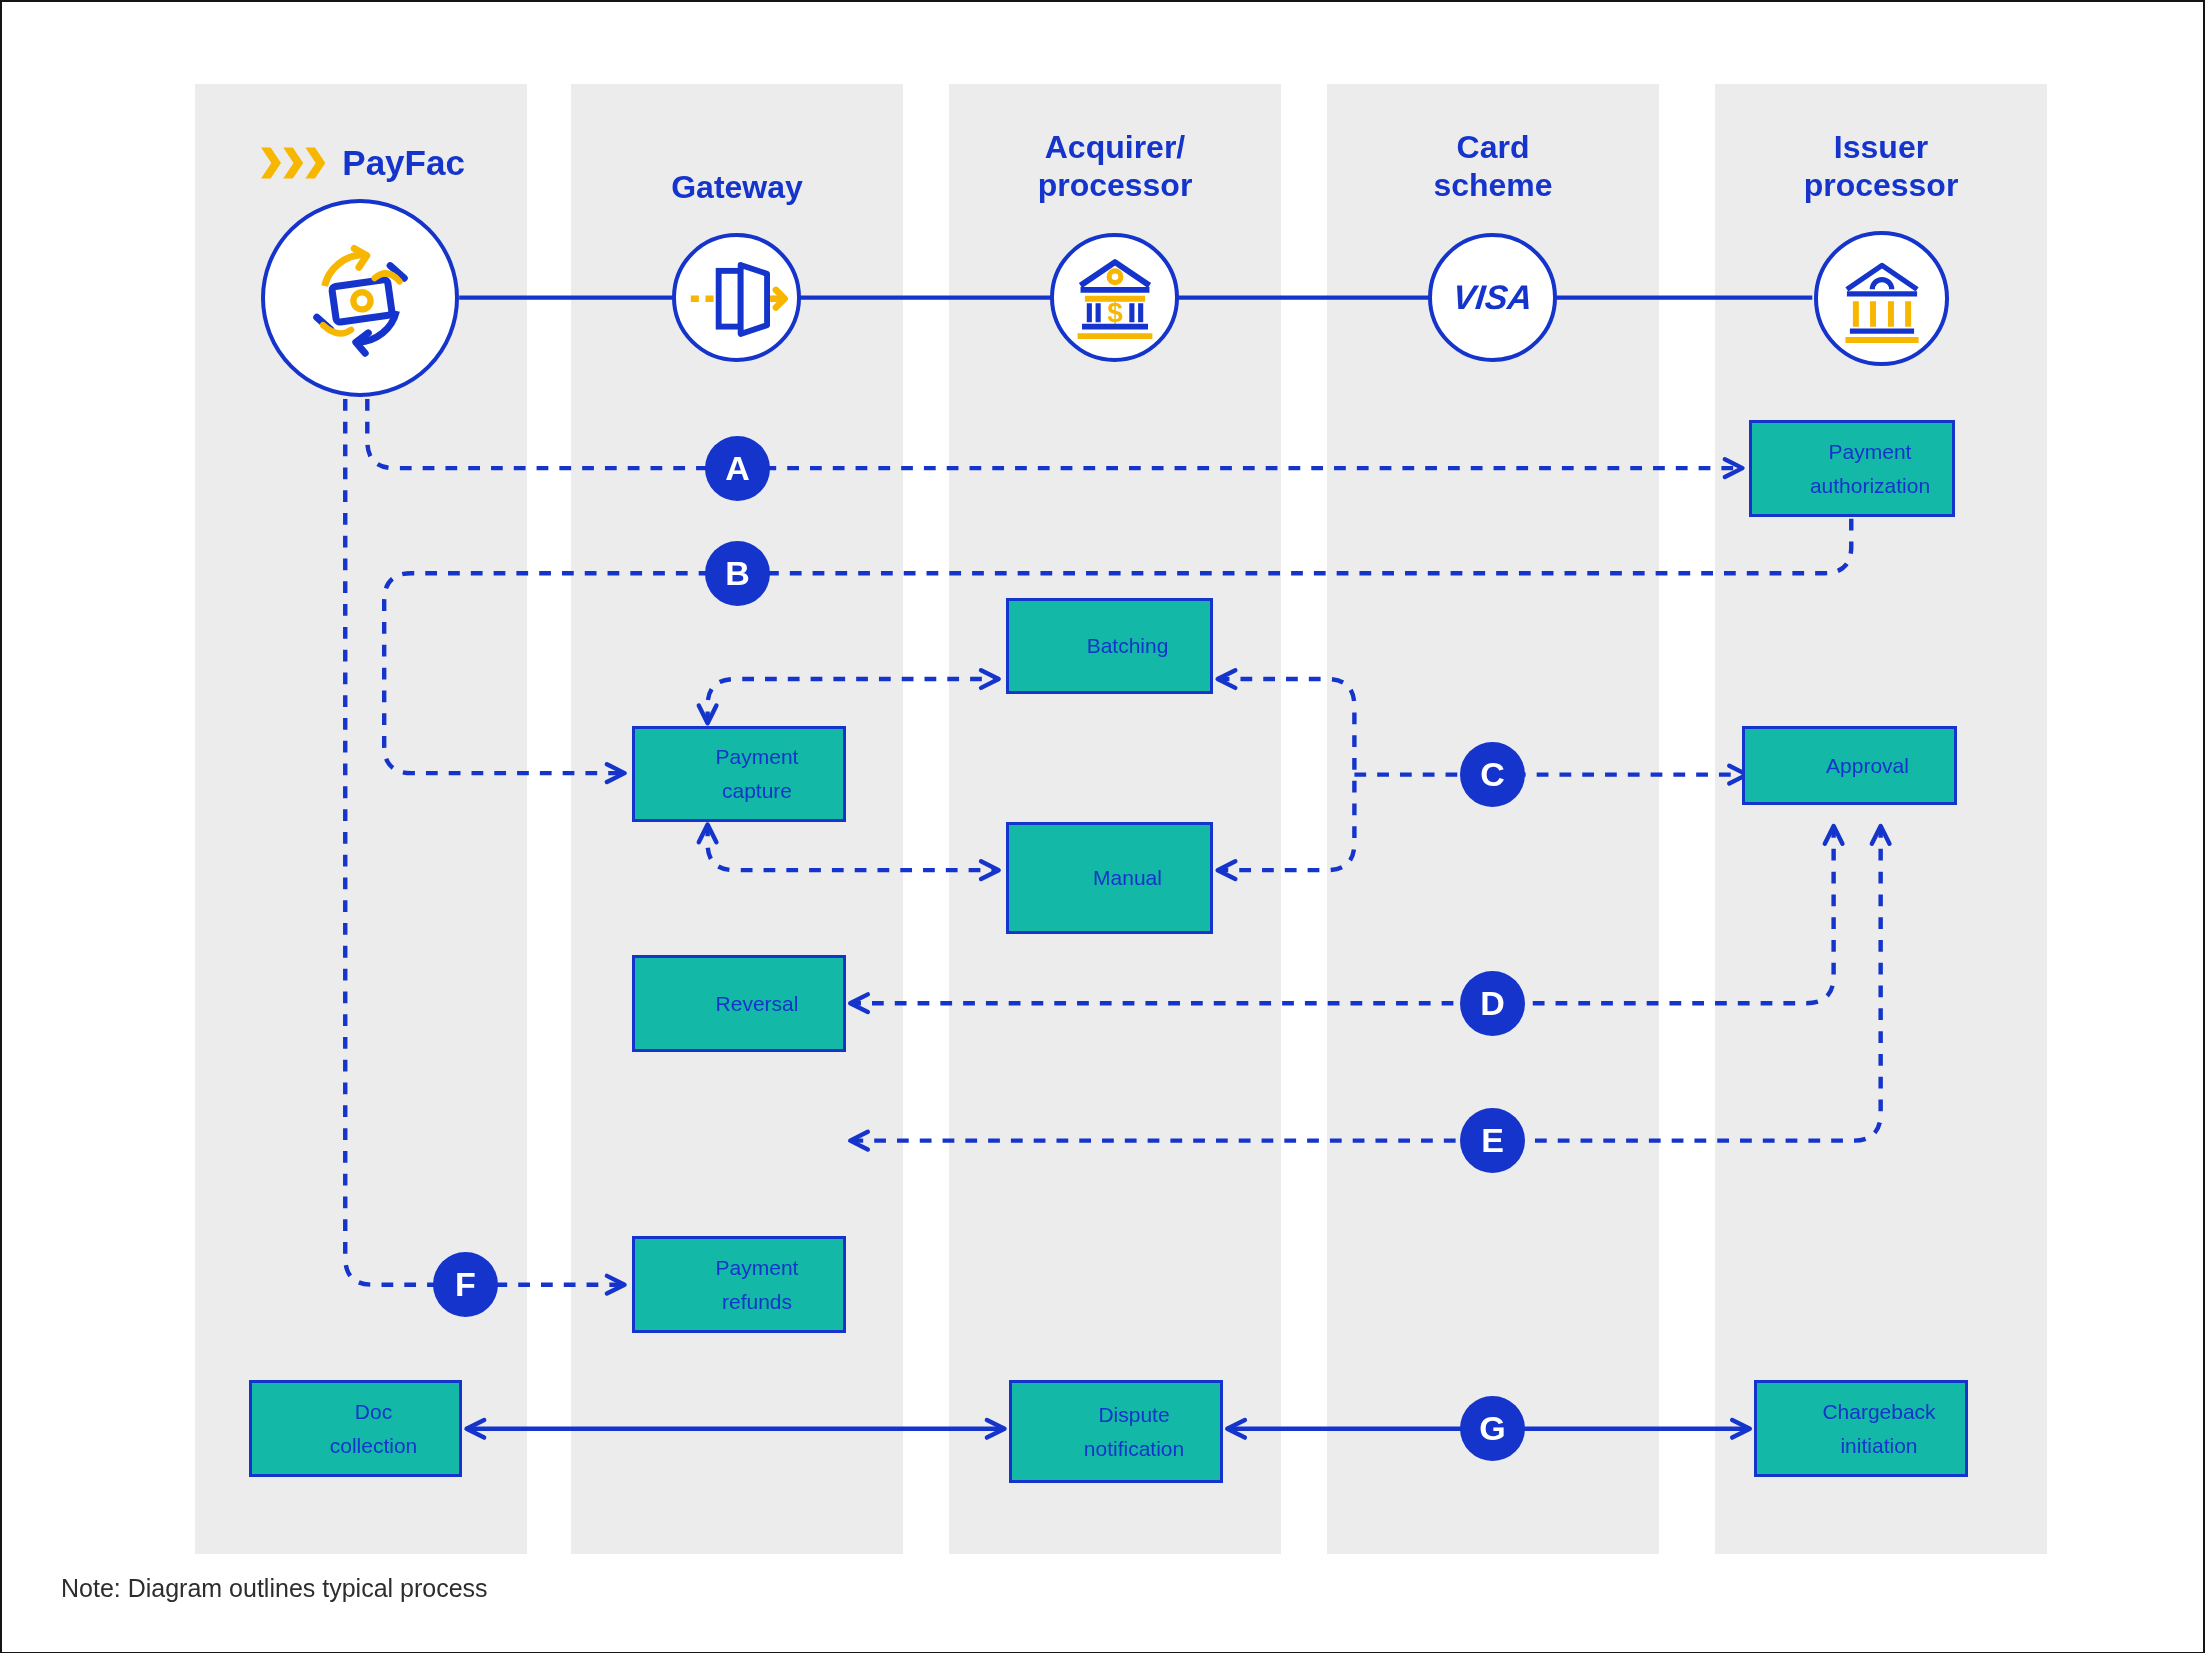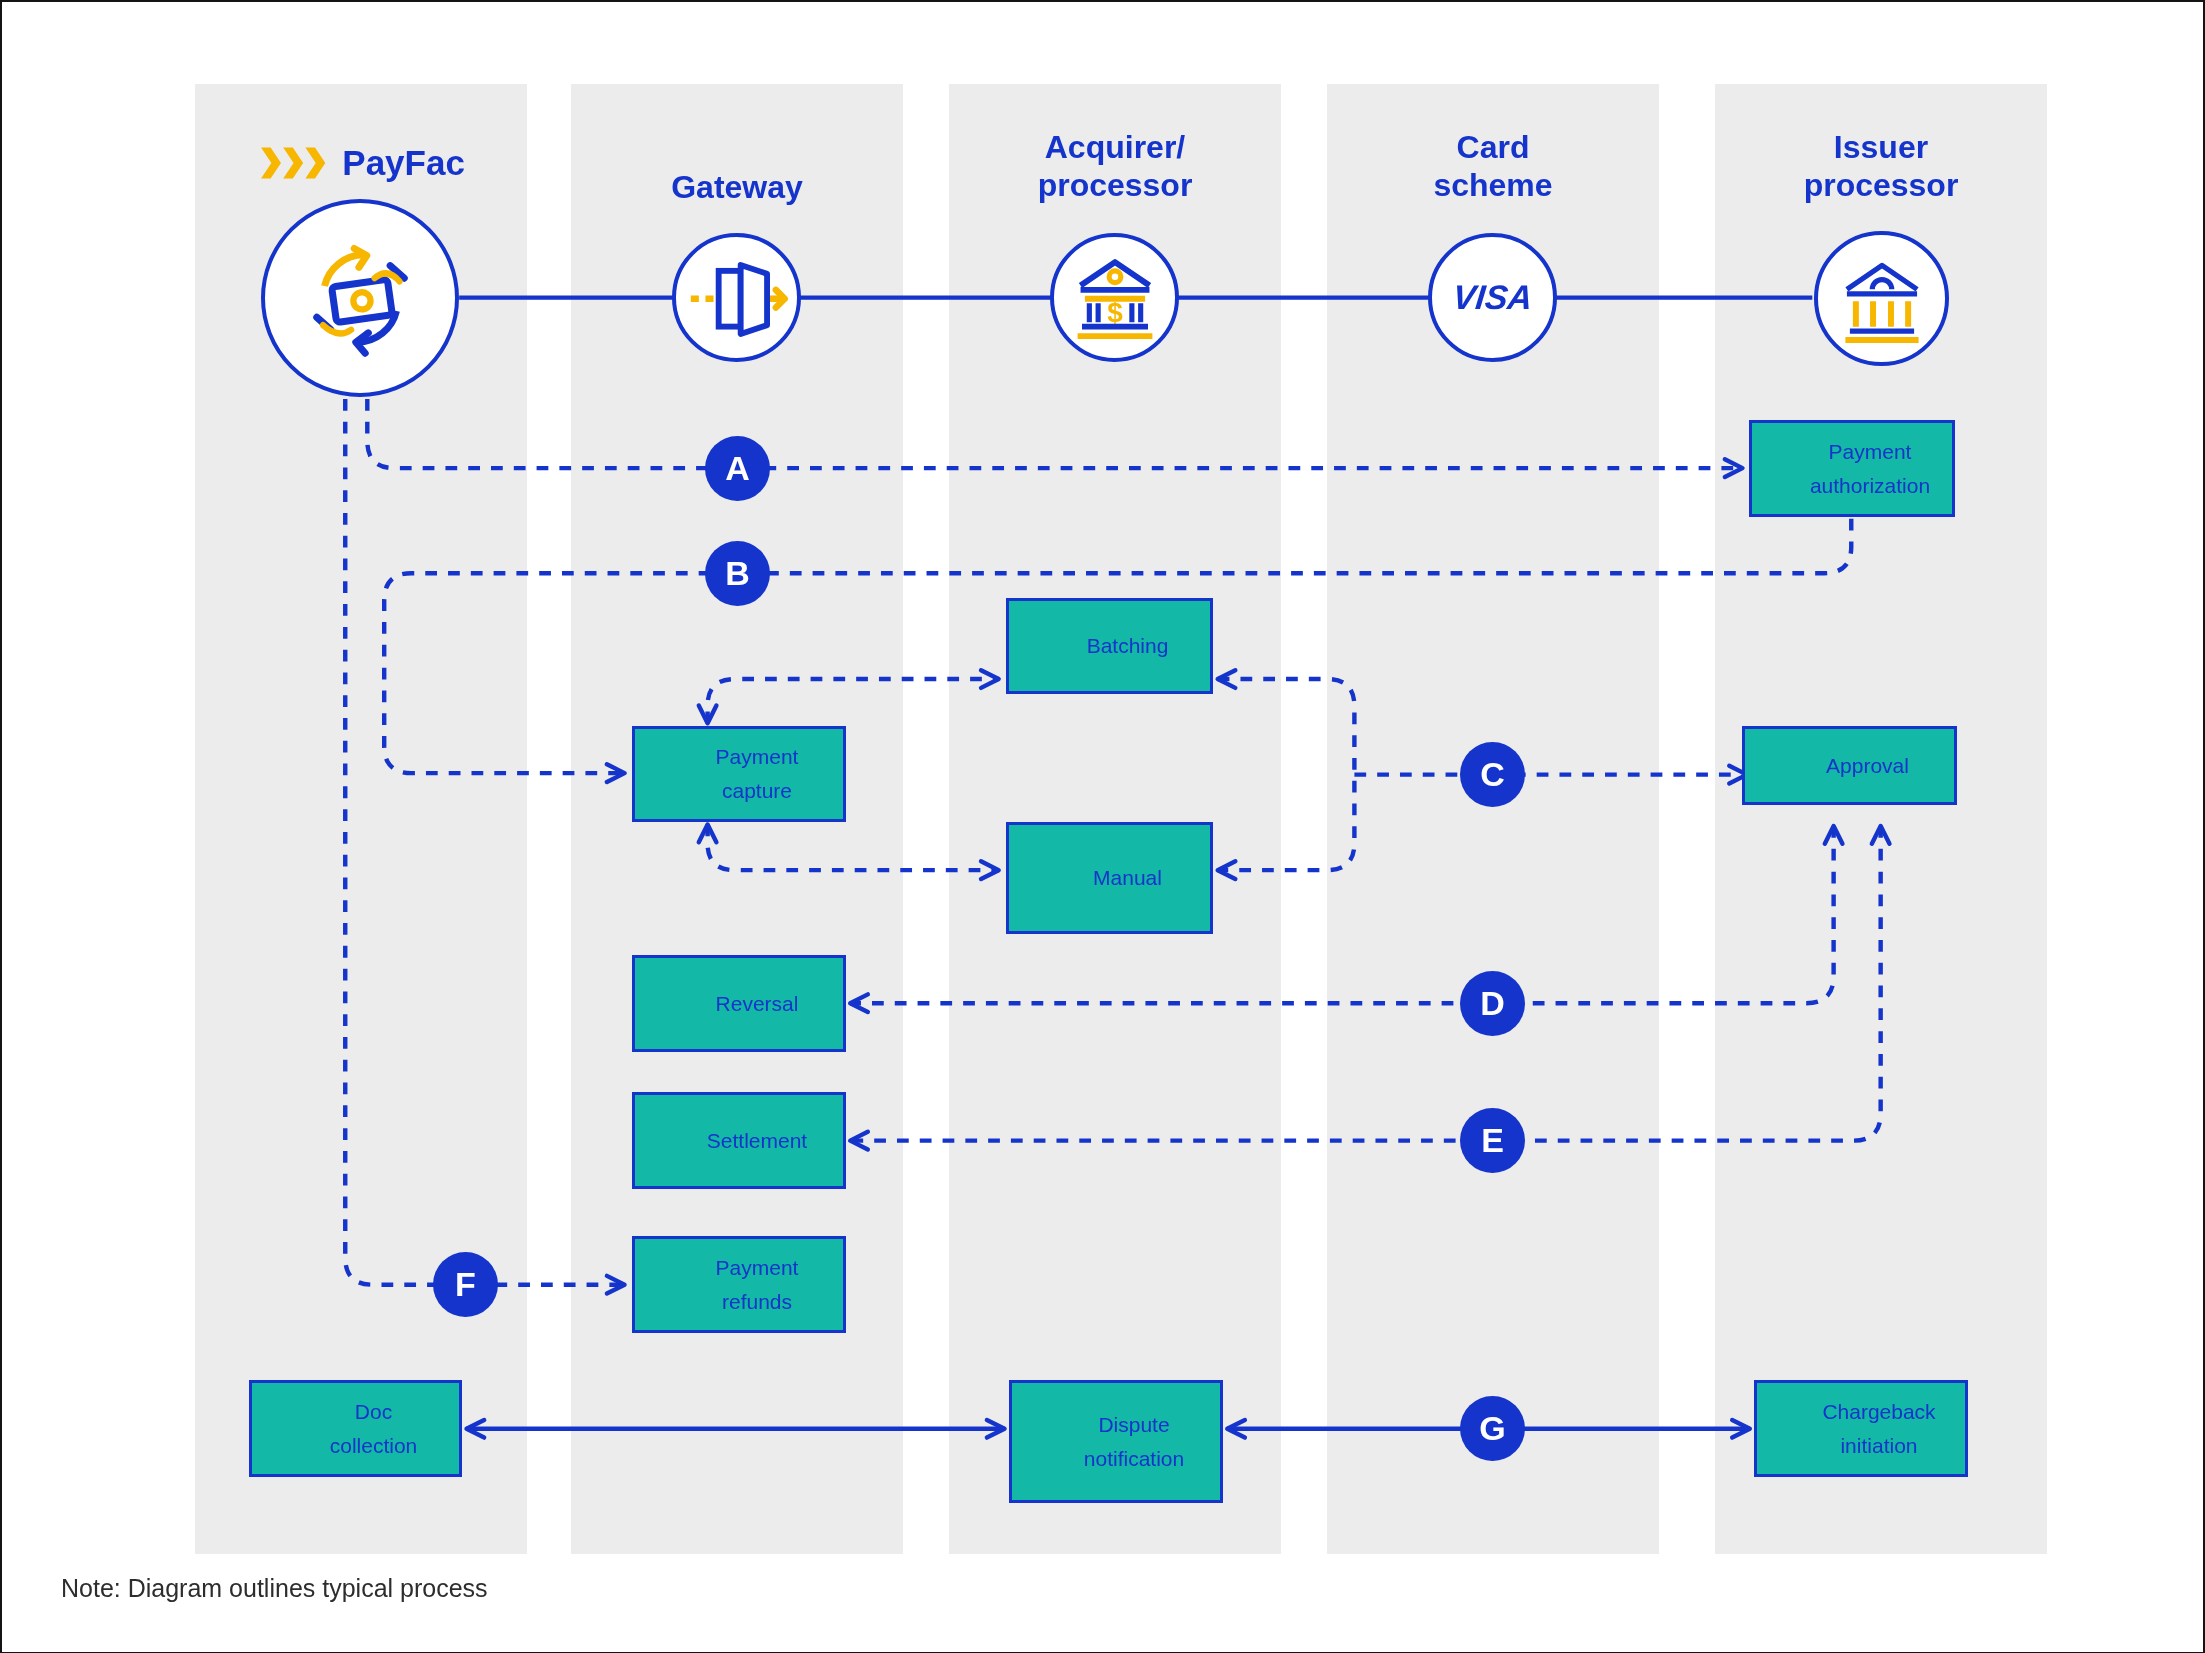--- a/index.html
+++ b/index.html
@@ -173,26 +173,25 @@
   </div>
 
   <div class="pbox" style="left:1747px;top:418px;width:206px;height:97px;">Payment
 authorization</div>
   <div class="pbox" style="left:630px;top:724px;width:214px;height:96px;">Payment
 capture</div>
   <div class="pbox" style="left:1004px;top:596px;width:207px;height:96px;">Batching</div>
   <div class="pbox" style="left:1004px;top:820px;width:207px;height:112px;">Manual</div>
   <div class="pbox" style="left:1740px;top:724px;width:215px;height:79px;">Approval</div>
   <div class="pbox" style="left:630px;top:953px;width:214px;height:97px;">Reversal</div>
-  <div class="pbox" style="left:630px;top:1090px;width:214px;height:97px;">Settlement</div>
   <div class="pbox" style="left:630px;top:1234px;width:214px;height:97px;">Payment
 refunds</div>
   <div class="pbox" style="left:247px;top:1378px;width:213px;height:97px;">Doc
 collection</div>
-  <div class="pbox" style="left:1007px;top:1378px;width:214px;height:123px;">Dispute
+  <div class="pbox" style="left:1007px;top:1378px;width:214px;height:103px;">Dispute
 notification</div>
   <div class="pbox" style="left:1752px;top:1378px;width:214px;height:97px;">Chargeback
 initiation</div>
 
   <div class="badge" style="left:703px;top:434px;">A</div>
   <div class="badge" style="left:703px;top:539px;">B</div>
   <div class="badge" style="left:1458px;top:740px;">C</div>
   <div class="badge" style="left:1458px;top:969px;">D</div>
   <div class="badge" style="left:1458px;top:1106px;">E</div>
   <div class="badge" style="left:431px;top:1250px;">F</div>

